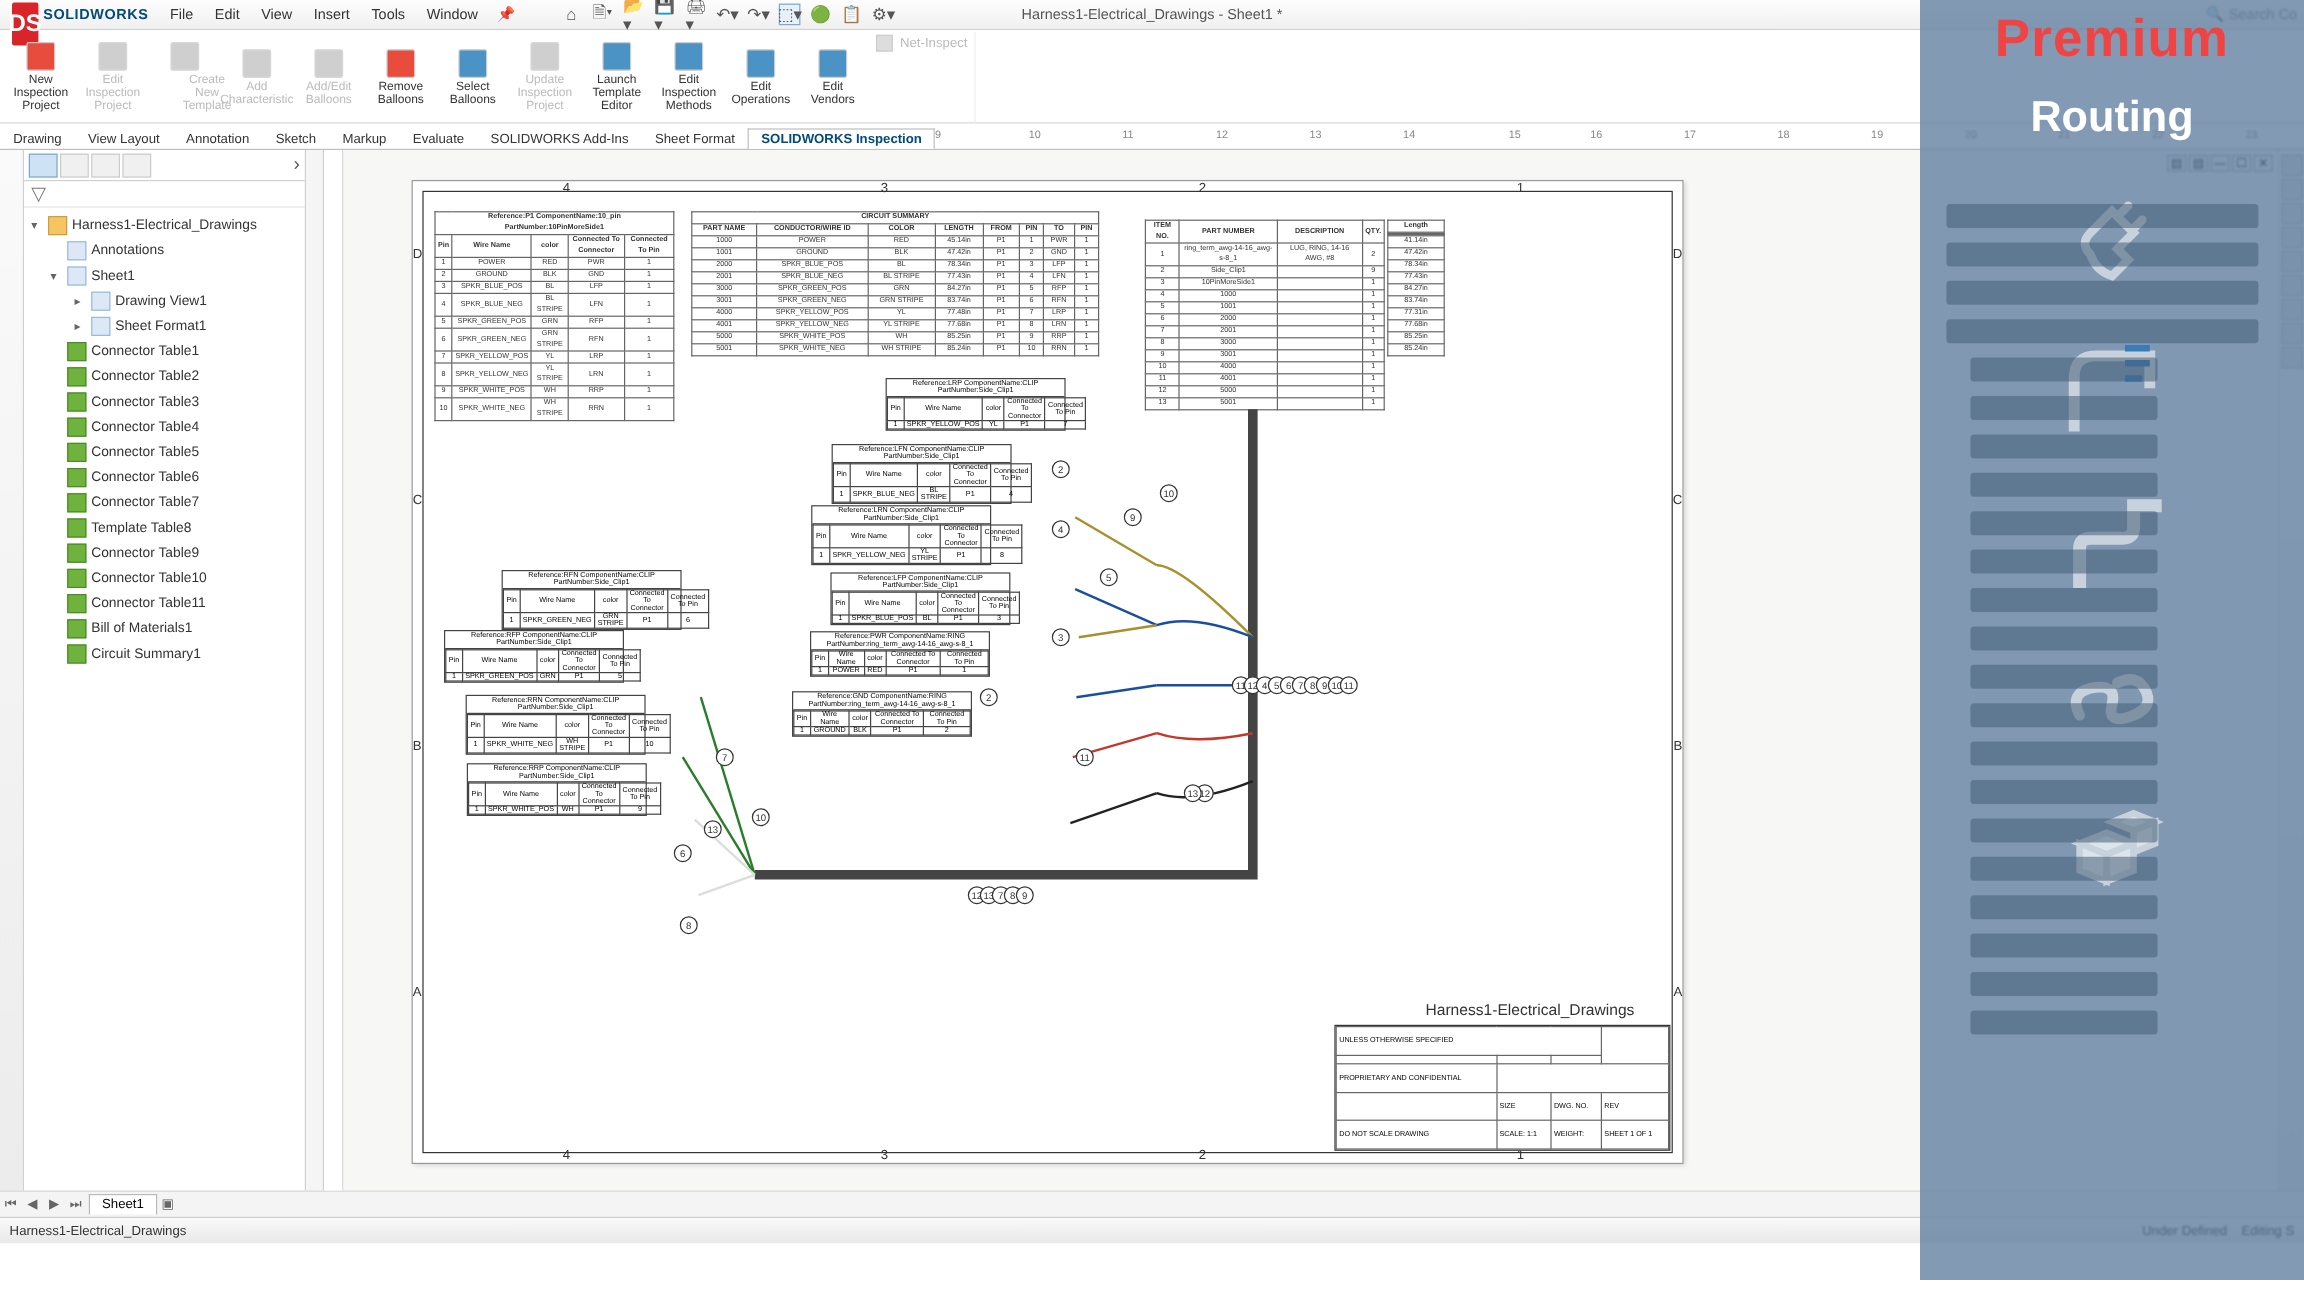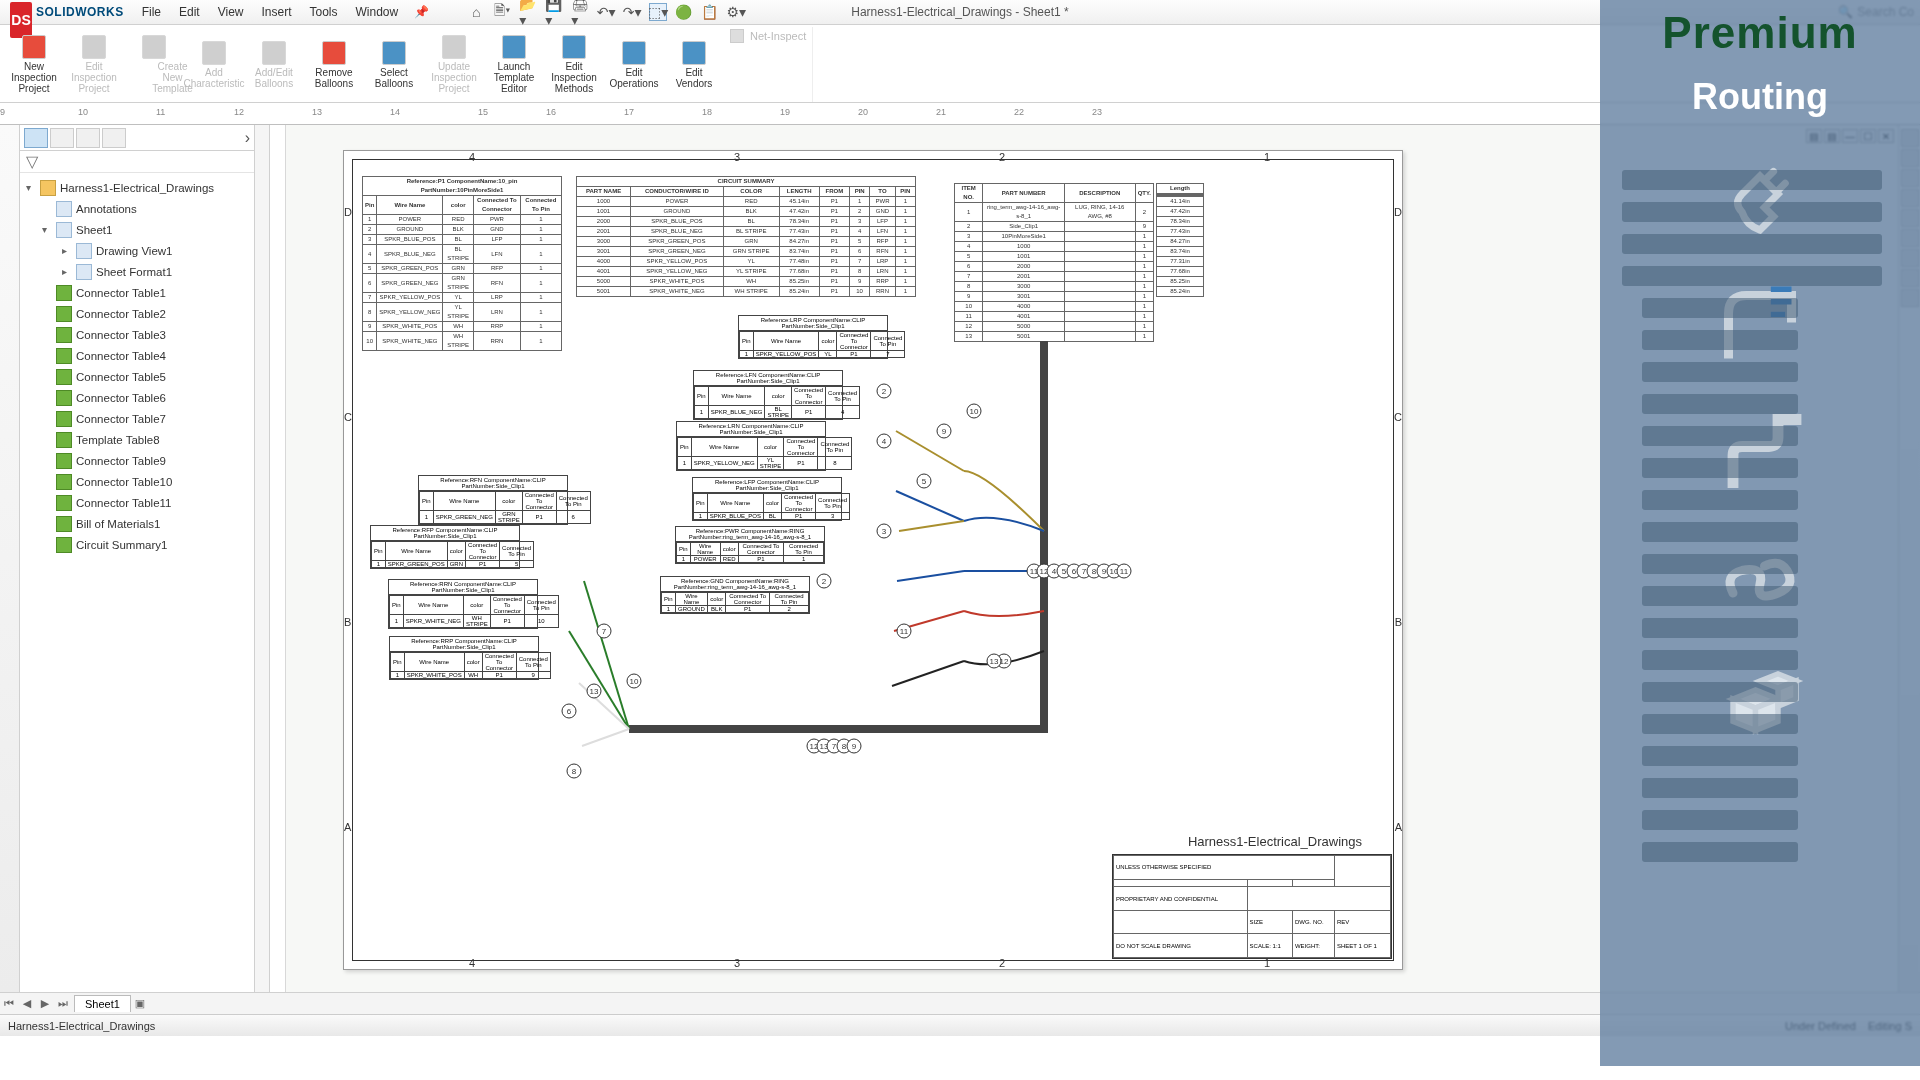--- a/index.html
+++ b/index.html
@@ -1,21 +1,21 @@
 <!DOCTYPE html>
 <html><head>
 <meta charset="utf-8">
 <style>
 * { margin: 0; padding: 0; box-sizing: border-box; font-family: "Segoe UI", Arial, sans-serif; }
 html, body { width: 1920px; height: 1080px; overflow: hidden; background: #fff; }
 
 
 .top-bar { height: 25px; display: flex; align-items: center; background: linear-gradient(#fdfdfd,#f0f0f0); border-bottom: 1px solid #d0d0d0; font-size: 12px; }
 .logo { display: flex; align-items: center; padding: 0 10px; gap: 4px; }
-.logo-mark { width: 22px; height: 36px; background: #d9252a; border-radius: 2px; display: flex; align-items: center; justify-content: center; color: #fff; font-weight: bold; font-size: 14px; margin-top: 16px; }
+.logo-mark { width: 22px; height: 36px; background: #d9252a; border-radius: 2px; display: flex; align-items: center; justify-content: center; color: #fff; font-weight: bold; font-size: 20px; margin-top: 16px; }
 .logo-text { font-weight: bold; color: #004b7a; letter-spacing: 0.5px; }
 .menu-bar { display: flex; gap: 2px; }
 .menu-item { padding: 3px 8px; color: #333; cursor: default; }
 .qat { display: flex; gap: 8px; margin-left: 30px; }
 .qat-ico { width: 18px; height: 18px; display: flex; align-items: center; justify-content: center; color: #555; font-size: 14px; }
 .title-center { position: absolute; left: 50%; transform: translateX(-50%); color: #555; }
 .search-top { position: absolute; right: 0; display: flex; align-items: center; gap: 4px; padding-right: 6px; color: #888; }
 
 
 .ribbon { height: 78px; background: #fff; border-bottom: 1px solid #d0d0d0; display: flex; padding: 2px 4px 0 4px; }
@@ -88,21 +88,21 @@
 
 .sheet-tabs { height: 22px; background: #f4f4f4; border-top: 1px solid #d0d0d0; display: flex; align-items: center; font-size: 11px; }
 .sheet-nav-btn { width: 18px; text-align: center; color: #666; }
 .sheet-tab { padding: 2px 10px; background: #fff; border: 1px solid #bbb; border-bottom: none; margin-left: 2px; }
 
 .status-bar { height: 22px; background: linear-gradient(#fafafa,#e8e8e8); border-top: 1px solid #ccc; display: flex; align-items: center; font-size: 11px; padding: 0 8px; color: #333; }
 .status-bar .right { margin-left: auto; display: flex; gap: 12px; }
 
 
 .premium { position: absolute; right: 0; top: 0; width: 320px; height: 1066px; background: rgba(90,120,155,0.75); backdrop-filter: blur(1px); display: flex; flex-direction: column; align-items: center; padding-top: 8px; }
-.premium .brand { font-size: 44px; font-weight: 800; color: #14532d; letter-spacing: 1px; }
+.premium .brand { font-size: 44px; font-weight: 800; color: #ef4444; letter-spacing: 1px; }
 .premium .subtitle { font-size: 36px; font-weight: 600; color: #fff; margin-top: 18px; }
 .premium .ico-col { margin-top: 40px; display: flex; flex-direction: column; gap: 30px; align-items: center; }
 .premium .pico svg { width: 90px; height: 90px; }
 
 .blur-list { position: absolute; top: 170px; left: 22px; width: 260px; display: flex; flex-direction: column; gap: 12px; }
 .blur-row { height: 20px; background: rgba(70,95,120,0.55); border-radius: 3px; }
 .blur-row.sm { width: 60%; margin-left: 20px; }
 
 </style>
 </head>
@@ -210,20 +210,31 @@
         <div style="white-space: pre-line;">Edit
 Vendors</div>
       </div>
     </div>
   <div class="export-col" id="exports3">
       <div class="export-item"><span class="export-ico"></span>Net-Inspect</div>
     </div>
 </div>
 
 <div class="tab-strip">
+  <div class="tab-left" id="doc-tabs">
+      <span class="doctab">Drawing</span>
+      <span class="doctab">View Layout</span>
+      <span class="doctab">Annotation</span>
+      <span class="doctab">Sketch</span>
+      <span class="doctab">Markup</span>
+      <span class="doctab">Evaluate</span>
+      <span class="doctab">SOLIDWORKS Add-Ins</span>
+      <span class="doctab">Sheet Format</span>
+      <span class="doctab active">SOLIDWORKS Inspection</span>
+    </div>
   <div class="ruler-h" id="ruler-h">
       <span style="left: 0px;">9</span>
       <span style="left: 78px;">10</span>
       <span style="left: 156px;">11</span>
       <span style="left: 234px;">12</span>
       <span style="left: 312px;">13</span>
       <span style="left: 390px;">14</span>
       <span style="left: 478px;">15</span>
       <span style="left: 546px;">16</span>
       <span style="left: 624px;">17</span>

